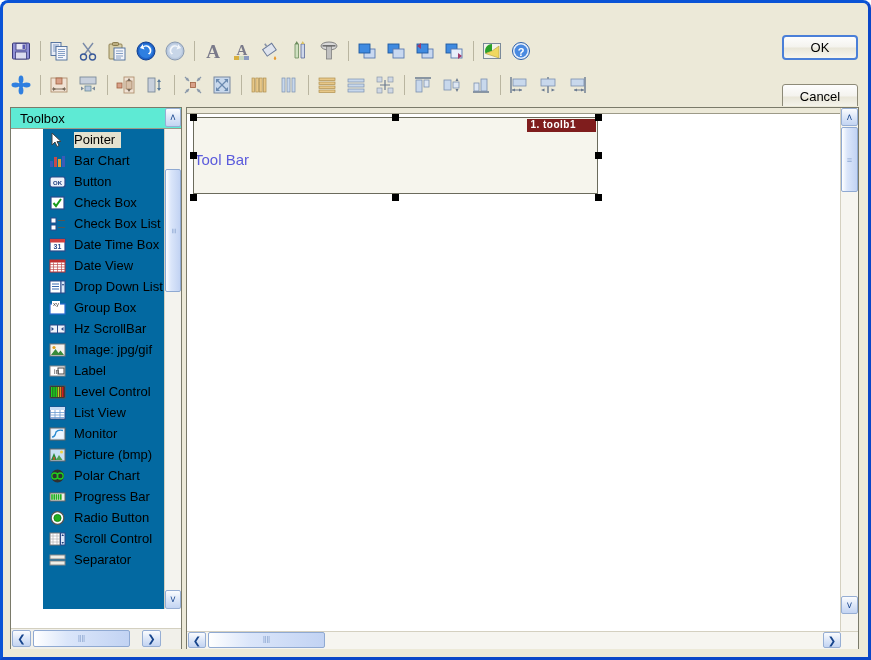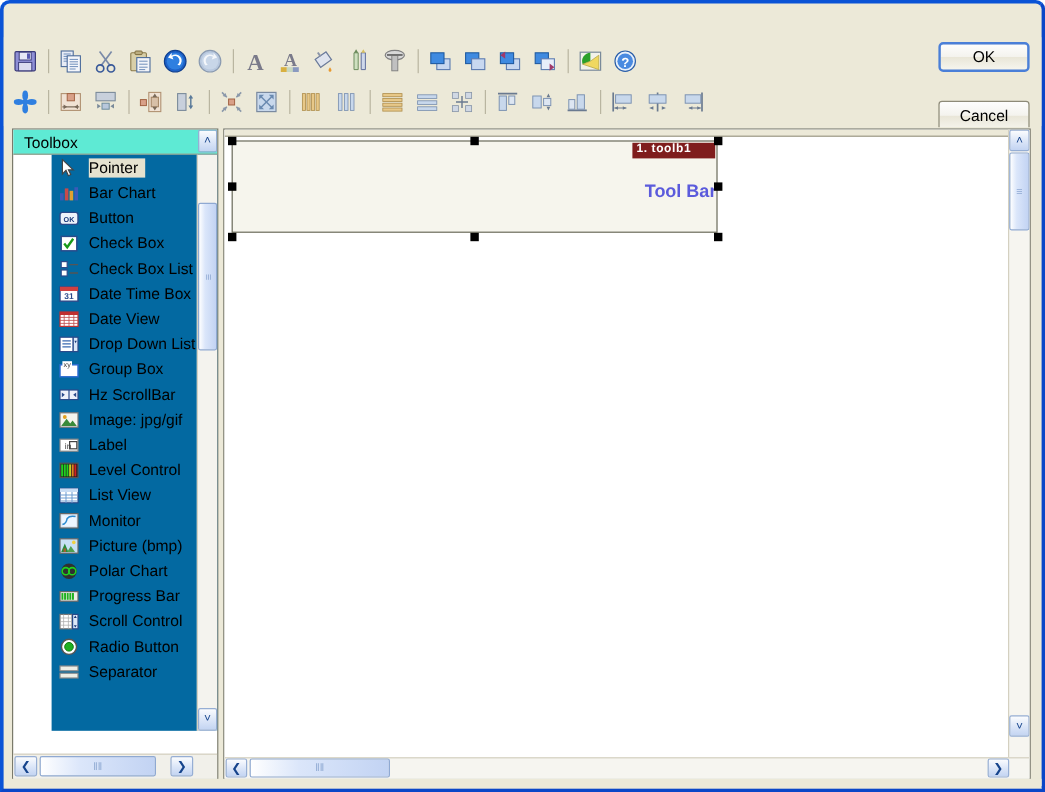--- a/index.html
+++ b/index.html
@@ -324,24 +324,23 @@
     width: 405px;
     height: 77px;
     box-sizing: border-box;
     background: #f6f5ed;
     border: 1px solid #6b6b5c;
   }
   .ctrl-caption {
     position: absolute;
     left: 0; right: 0;
     top: 33px;
-    text-align: right;
+    text-align: left;
     font-size: 15px;
     color: #5b5bdc;
-    font-weight: bold;
   }
   .ctrl-badge {
     position: absolute;
     right: 1px; top: 1px;
     background: #7f1d1d;
     color: #ffffff;
     font-size: 10px;
     font-weight: bold;
     padding: 1px 20px 2px 3px;
     letter-spacing: 0.5px;
@@ -968,46 +967,46 @@
                   <rect x="8.8" y="5.2" width="1.6" height="5.6"></rect>
                   <rect x="11" y="5.2" width="1.6" height="5.6"></rect>
                 </g>
               </svg>
             </span>
             <span class="lbl">Progress Bar</span>
           </div>
           <div class="tbx-item">
             <span class="ic">
               <svg width="17" height="16" viewBox="0 0 17 16">
+                <circle cx="8.5" cy="8" r="6.3" fill="#ffffff" stroke="#555" stroke-width="1.2"></circle>
+                <circle cx="8.5" cy="8" r="3.6" fill="#20b020" stroke="#0a7a0a" stroke-width="0.8"></circle>
+              </svg>
+            </span>
+            <span class="lbl">Radio Button</span>
+          </div>
+          <div class="tbx-item">
+            <span class="ic">
+              <svg width="17" height="16" viewBox="0 0 17 16">
                 <rect x="1" y="2" width="10" height="12" fill="#ffffff" stroke="#777" stroke-width="1"></rect>
                 <g stroke="#aaa" stroke-width="0.6">
                   <line x1="1" y1="5" x2="11" y2="5"></line>
                   <line x1="1" y1="8" x2="11" y2="8"></line>
                   <line x1="1" y1="11" x2="11" y2="11"></line>
                   <line x1="4" y1="2" x2="4" y2="14"></line>
                   <line x1="8" y1="2" x2="8" y2="14"></line>
                 </g>
                 <rect x="11.5" y="2" width="4.5" height="12" fill="#dce8f8" stroke="#2a4a8a" stroke-width="1"></rect>
                 <path d="M12.5 5 L15 5 L13.75 3 Z M12.5 11 L15 11 L13.75 13 Z" fill="#1a3a7a"></path>
               </svg>
             </span>
             <span class="lbl">Scroll Control</span>
           </div>
           <div class="tbx-item">
             <span class="ic">
               <svg width="17" height="16" viewBox="0 0 17 16">
-                <circle cx="8.5" cy="8" r="6.3" fill="#ffffff" stroke="#555" stroke-width="1.2"></circle>
-                <circle cx="8.5" cy="8" r="3.6" fill="#20b020" stroke="#0a7a0a" stroke-width="0.8"></circle>
-              </svg>
-            </span>
-            <span class="lbl">Radio Button</span>
-          </div>
-          <div class="tbx-item">
-            <span class="ic">
-              <svg width="17" height="16" viewBox="0 0 17 16">
                 <rect x="1" y="3" width="15" height="4" fill="#eeeee6" stroke="#888" stroke-width="1"></rect>
                 <rect x="1" y="9" width="15" height="4" fill="#eeeee6" stroke="#888" stroke-width="1"></rect>
               </svg>
             </span>
             <span class="lbl">Separator</span>
           </div>
         </div>
 
       <div class="tbx-vscroll">
         <div class="sb-arrow" style="left:0;top:-21px;width:16px;height:19px;">˄</div>

